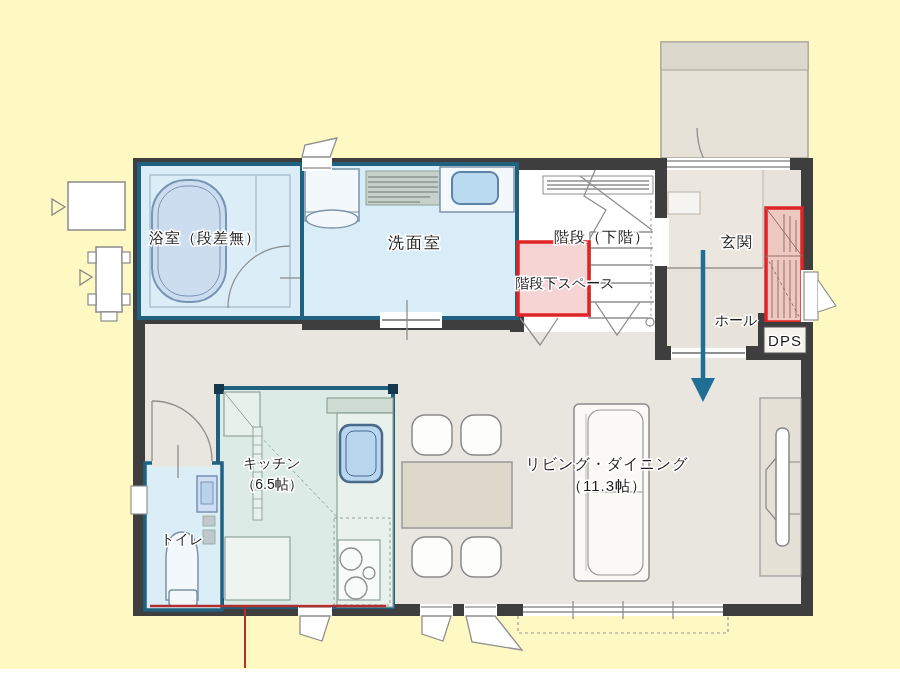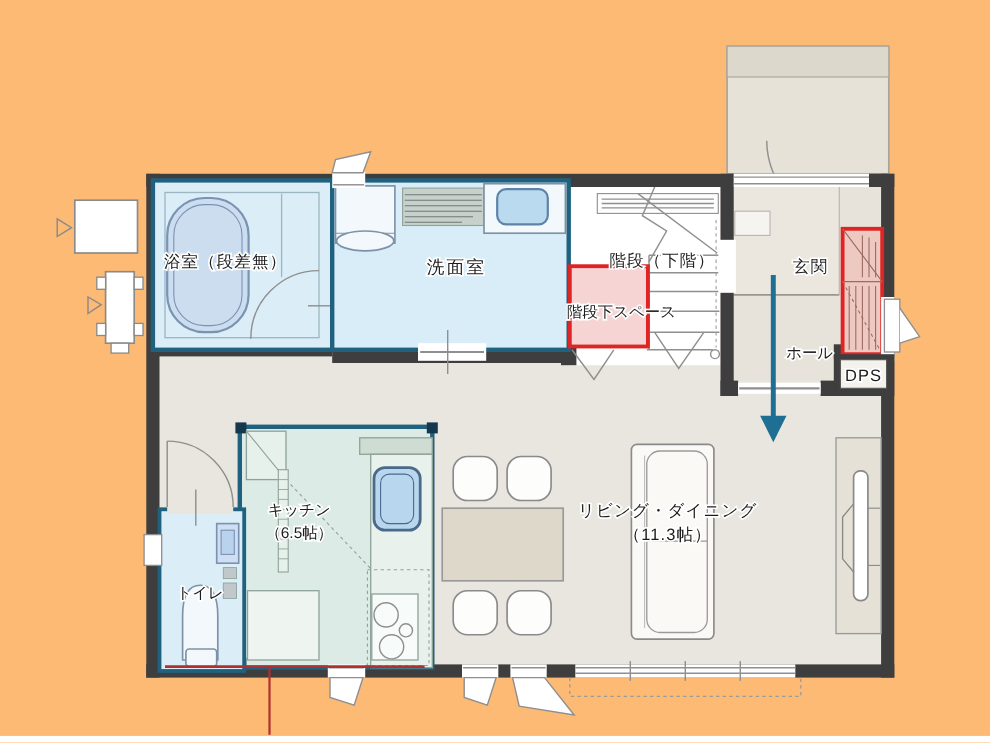--- a/index.html
+++ b/index.html
@@ -1,16 +1,16 @@
 <!DOCTYPE html>
 <html><head>
 <meta charset="utf-8">
 <style>
   html,body{margin:0;padding:0;background:#fff;}
-  .canvas{position:relative;width:900px;height:669px;background:#fdba74;overflow:hidden;
+  .canvas{position:relative;width:900px;height:669px;background:#fef9c3;overflow:hidden;
           font-family:"Liberation Sans",sans-serif;}
   svg{position:absolute;left:0;top:0;}
   text{font-family:"Liberation Sans",sans-serif;fill:#1c1c1c;paint-order:stroke;stroke:#ffffff;stroke-width:3px;font-weight:500;}
   .lbl{font-size:15px;letter-spacing:1px;}
   .lbl-sm{font-size:14px;}
   .lbl-lg{font-size:16px;letter-spacing:2px;}
   .thin{stroke:#8f8f8f;fill:none;stroke-width:1.3;}
   .fixture{stroke:#7d92a6;fill:#f2f8fc;stroke-width:1.5;}
 </style>
 </head>

